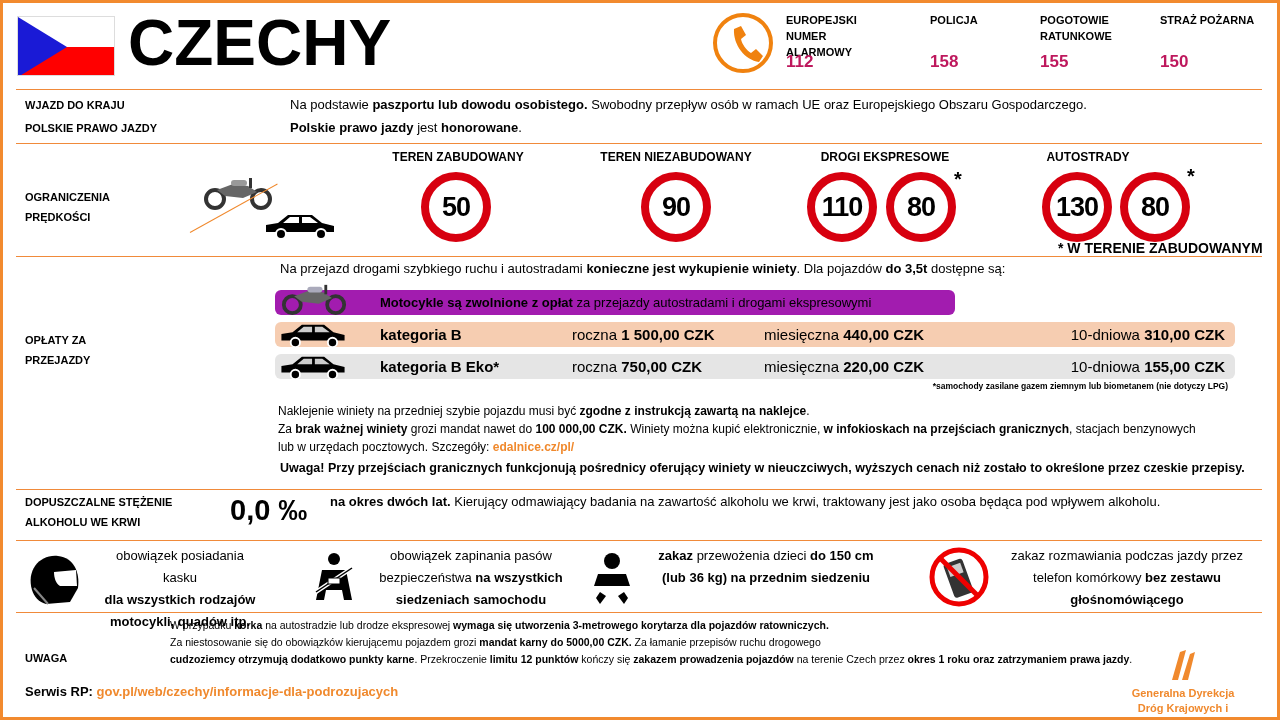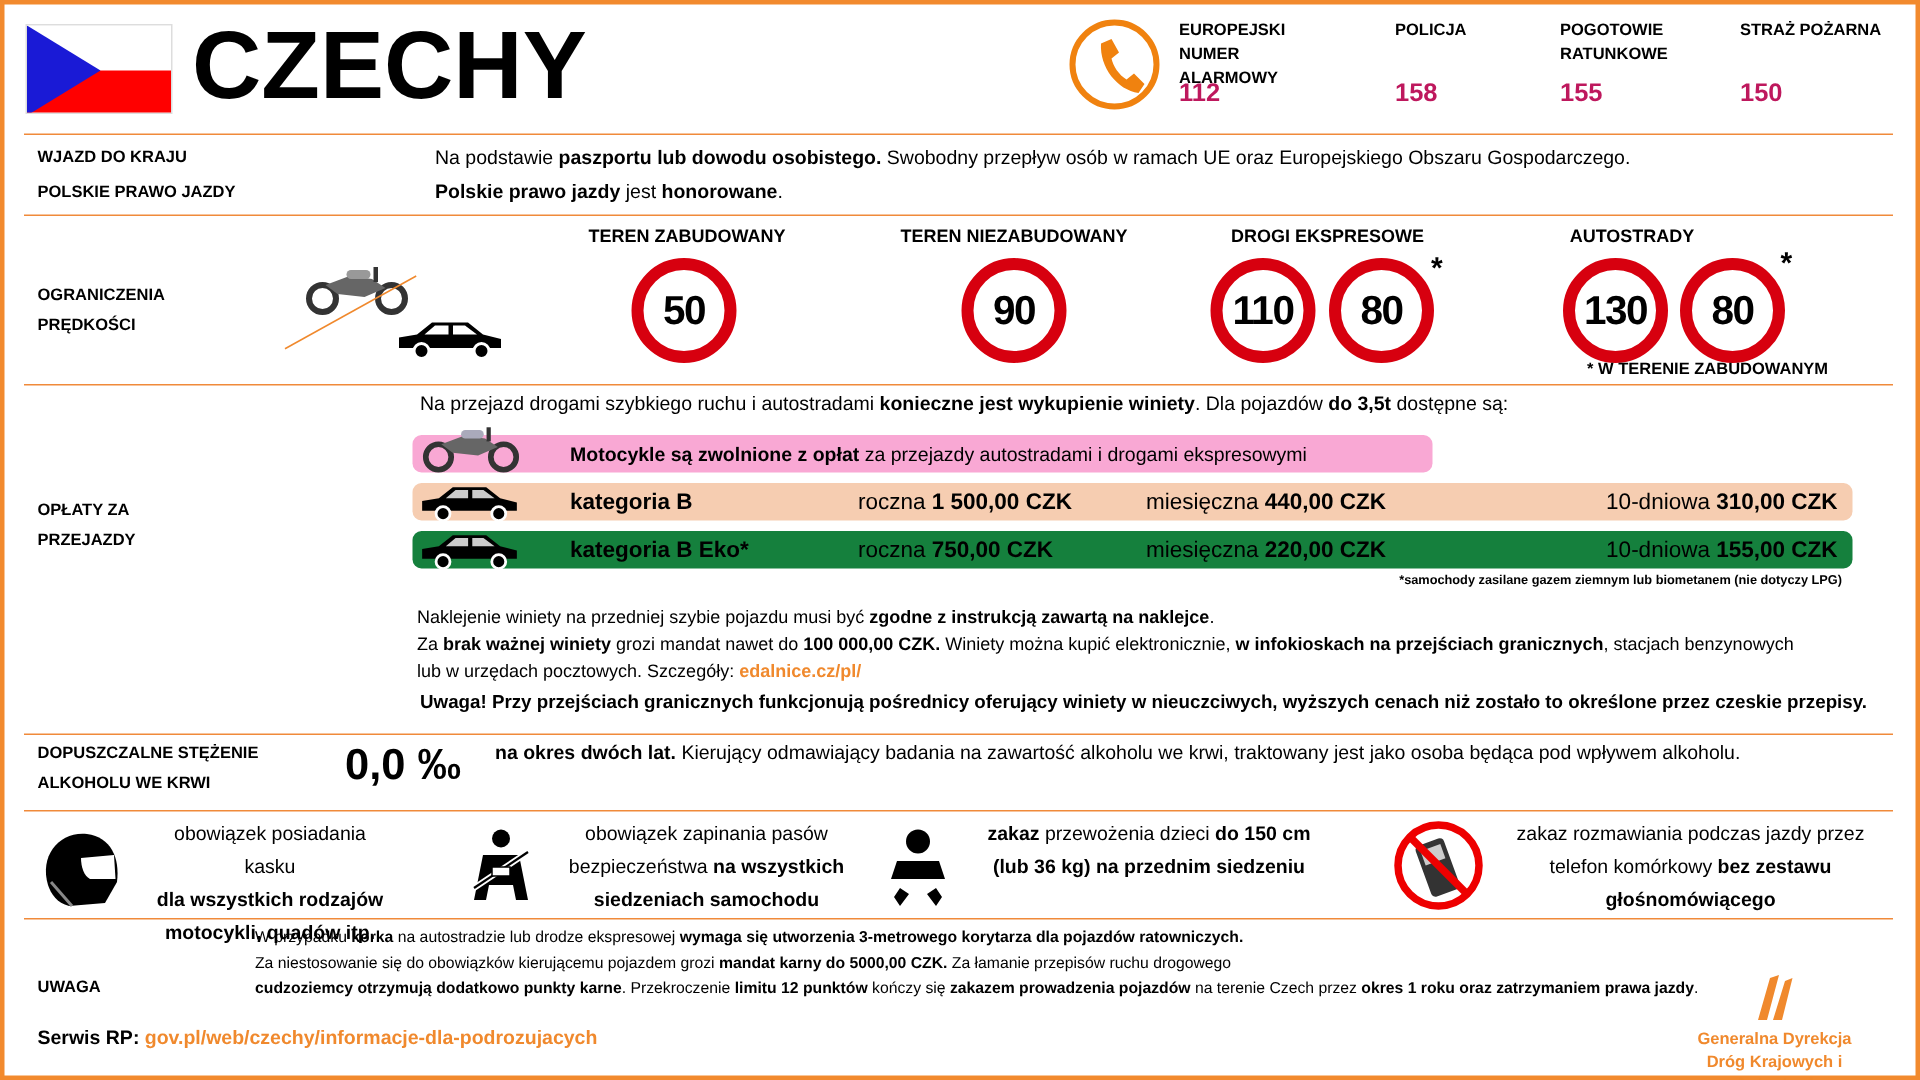--- a/index.html
+++ b/index.html
@@ -26,21 +26,21 @@
   
   .sp-head { font-size: 12px; font-weight: bold; text-align: center; position: absolute; top: 150px; }
   .sign { position: absolute; width: 70px; height: 70px; border-radius: 50%; border: 8px solid #d7000f; background: #fff; display: flex; align-items: center; justify-content: center; font-weight: bold; font-size: 27px; letter-spacing: -1px; top: 172px; }
   .star { position: absolute; font-size: 20px; font-weight: bold; }
 
   
   .pill { position: absolute; left: 275px; height: 25px; border-radius: 6px; display: flex; align-items: center; font-size: 15px; }
   .pill .cell { position: absolute; white-space: nowrap; }
 
   .icon svg { display: block; }
-  .sm { font-size: 11px; font-weight: bold; }
+  .sm { font-size: 14px; font-weight: bold; }
 </style>
 </head>
 <body>
 
 <div class="frame"></div>
 
 <div class="abs flag">
   <svg width="98" height="60" viewBox="0 0 98 60">
       <rect width="98" height="30" fill="#ffffff"></rect>
       <rect y="30" width="98" height="30" fill="#ff0000"></rect>
@@ -125,21 +125,21 @@
 <div class="abs sm" style="left:1058px;top:240px;">* W TERENIE ZABUDOWANYM</div>
 
 <div class="hr" style="top:256px;"></div>
 
 <div class="abs lbl" style="left:25px;top:330px;line-height:20px;">
   <div>OPŁATY ZA</div>
     <div>PRZEJAZDY</div>
 </div>
 <div class="abs t13" style="left:280px;top:258px;"><span>Na przejazd drogami szybkiego ruchu i autostradami </span><b>konieczne jest wykupienie winiety</b><span>. Dla pojazdów </span><b>do 3,5t</b><span> dostępne są:</span></div>
 
-<div class="pill" style="top:290px;width:680px;background:#f9a8d4;">
+<div class="pill" style="top:290px;width:680px;background:#a21caf;">
   <span class="cell icon" style="left:6px;top:-8px;">
     <svg width="66" height="34" viewBox="0 0 70 34">
         <circle cx="12" cy="23" r="9" fill="none" stroke="#333" stroke-width="4"></circle>
         <circle cx="58" cy="23" r="9" fill="none" stroke="#333" stroke-width="4"></circle>
         <path d="M14 14 L30 8 L45 10 L54 16 L40 22 L22 20z" fill="#666"></path>
         <rect x="28" y="4" width="16" height="6" rx="3" fill="#aab"></rect>
         <rect x="46" y="2" width="3" height="10" fill="#333"></rect>
       </svg>
   </span>
   <span class="cell" style="left:105px;font-size:13px;"><b>Motocykle są zwolnione z opłat</b><span> za przejazdy autostradami i drogami ekspresowymi</span></span>
@@ -153,21 +153,21 @@
         <circle cx="17" cy="22" r="5" fill="#000" stroke="#fff" stroke-width="2"></circle>
         <circle cx="57" cy="22" r="5" fill="#000" stroke="#fff" stroke-width="2"></circle>
       </svg>
   </span>
   <b class="cell" style="left:105px;">kategoria B</b>
   <span class="cell" style="left:297px;"><span>roczna </span><b>1 500,00 CZK</b></span>
   <span class="cell" style="left:489px;"><span>miesięczna </span><b>440,00 CZK</b></span>
   <span class="cell" style="right:10px;"><span>10-dniowa </span><b>310,00 CZK</b></span>
 </div>
 
-<div class="pill" style="top:354px;width:960px;background:#15803d;">
+<div class="pill" style="top:354px;width:960px;background:#e5e5e5;">
   <span class="cell icon" style="left:3px;top:0px;">
     <svg width="70" height="26" viewBox="0 0 72 28">
         <path d="M2 20 L2 13 L14 11 L24 3 L48 3 L58 11 L70 14 L70 20z" fill="#000"></path>
         <path d="M26 5 L35 5 L35 11 L19 11z M38 5 L46 5 L54 11 L38 11z" fill="#ccc"></path>
         <circle cx="17" cy="22" r="5" fill="#000" stroke="#fff" stroke-width="2"></circle>
         <circle cx="57" cy="22" r="5" fill="#000" stroke="#fff" stroke-width="2"></circle>
       </svg>
   </span>
   <b class="cell" style="left:105px;">kategoria B Eko*</b>
   <span class="cell" style="left:297px;"><span>roczna </span><b>750,00 CZK</b></span>

